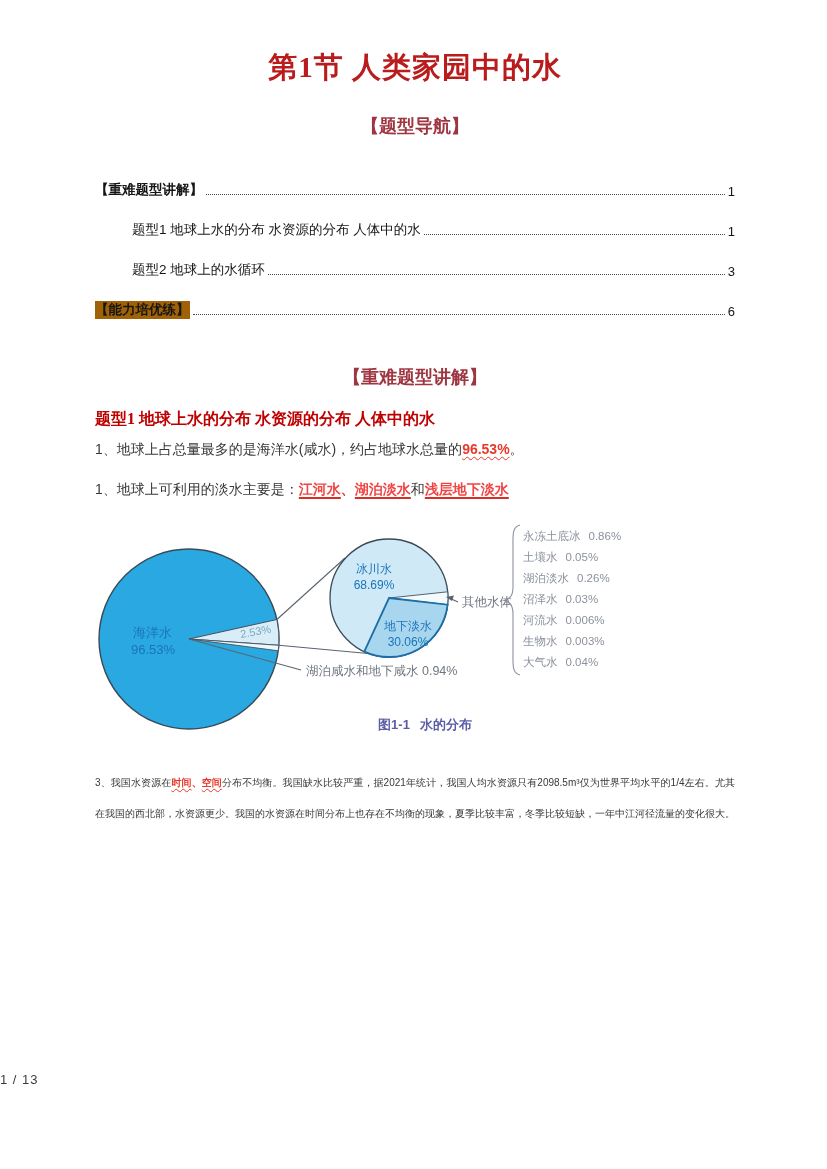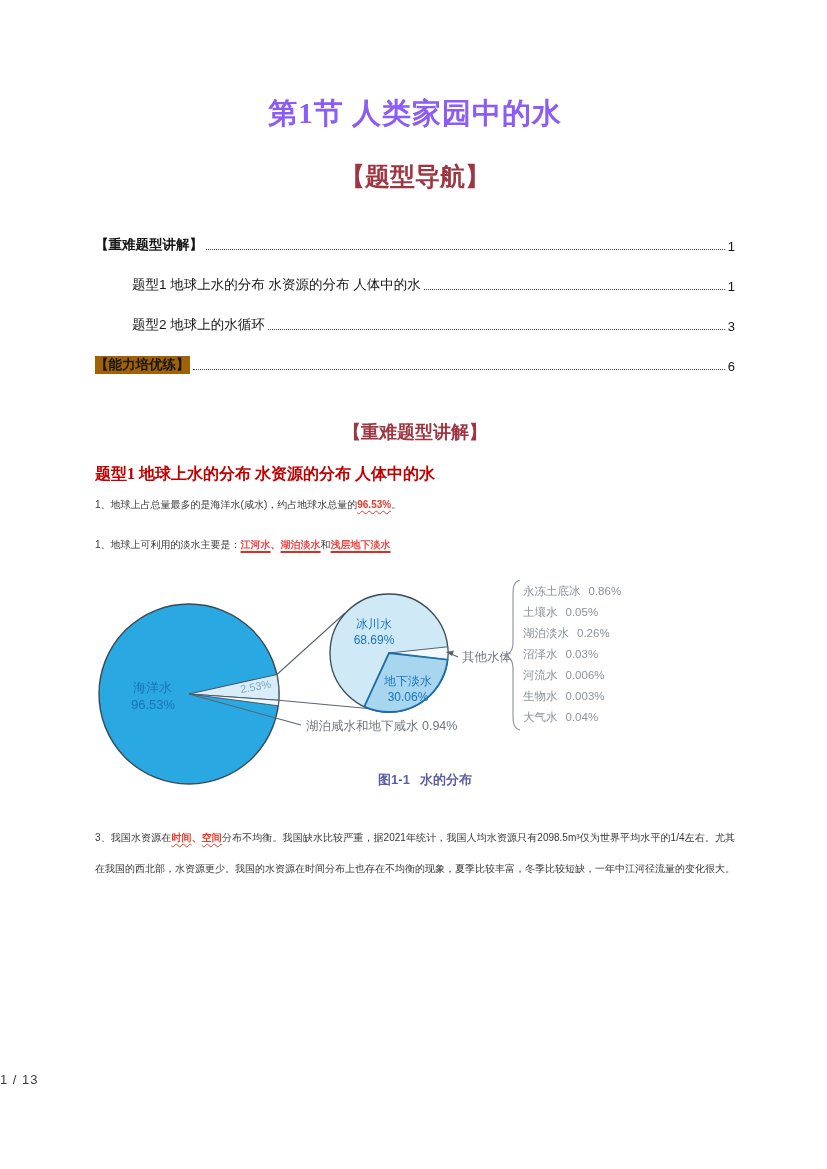--- a/index.html
+++ b/index.html
@@ -4,28 +4,28 @@
 <style>
   html,body { margin:0; padding:0; background:#fff; }
   .page {
     position:relative; width:827px; height:1169px; margin:0 auto;
     background:#ffffff; overflow:hidden;
     font-family:"Liberation Sans","DejaVu Sans",sans-serif; color:#383838;
   }
   .content { padding:0 92px 0 95px; }
 
   .doc-title {
-    padding-top:94px; text-align:center;
+    padding-top:48px; text-align:center;
     font-family:"Liberation Serif","DejaVu Serif",serif;
-    font-weight:bold; font-size:29px; color:#8b5cf6; letter-spacing:1px;
+    font-weight:bold; font-size:29px; color:#b91c1c; letter-spacing:1px;
   }
   .nav-heading {
     margin-top:26px; text-align:center;
     font-family:"Liberation Serif","DejaVu Serif",serif;
-    font-weight:bold; font-size:25px; color:#9e3642;
+    font-weight:bold; font-size:18px; color:#9e3642;
   }
 
   .toc { margin-top:21px; }
   .toc-row { display:flex; align-items:flex-end; height:40px; font-size:13.5px; color:#151515; cursor:pointer; }
   .toc-row .toc-label { white-space:nowrap; }
   .toc-row.bold .toc-label { font-weight:bold; }
   .toc-row.indent { padding-left:37px; }
   .toc-label.hl { background:#a16207; }
   .leader { flex:1; border-bottom:1.8px dotted #4a4a4a; margin:0 3px 4px 3px; }
   .pagenum { font-size:13px; white-space:nowrap; }
@@ -33,21 +33,21 @@
   .section-heading {
     margin-top:46px; text-align:center;
     font-family:"Liberation Serif","DejaVu Serif",serif;
     font-weight:bold; font-size:18px; color:#9e3642;
   }
   .topic-heading {
     margin-top:20px;
     font-family:"Liberation Serif","DejaVu Serif",serif;
     font-weight:bold; font-size:16px; color:#bf0000;
   }
-  .para { font-size:10px; line-height:21px; margin-top:9px; color:#383838; }
+  .para { font-size:14px; line-height:21px; margin-top:9px; color:#383838; }
   .para.p2 { margin-top:19px; }
   .para3 { margin-top:17px; font-size:10px; line-height:30.5px; text-align:justify; color:#383838; }
 
   .red-wavy {
     color:#e8392b; font-weight:bold;
     text-decoration:underline wavy #e8392b;
     text-decoration-thickness:1px; text-underline-offset:2px;
   }
   .red-term {
     color:#ef4444; font-weight:bold;

